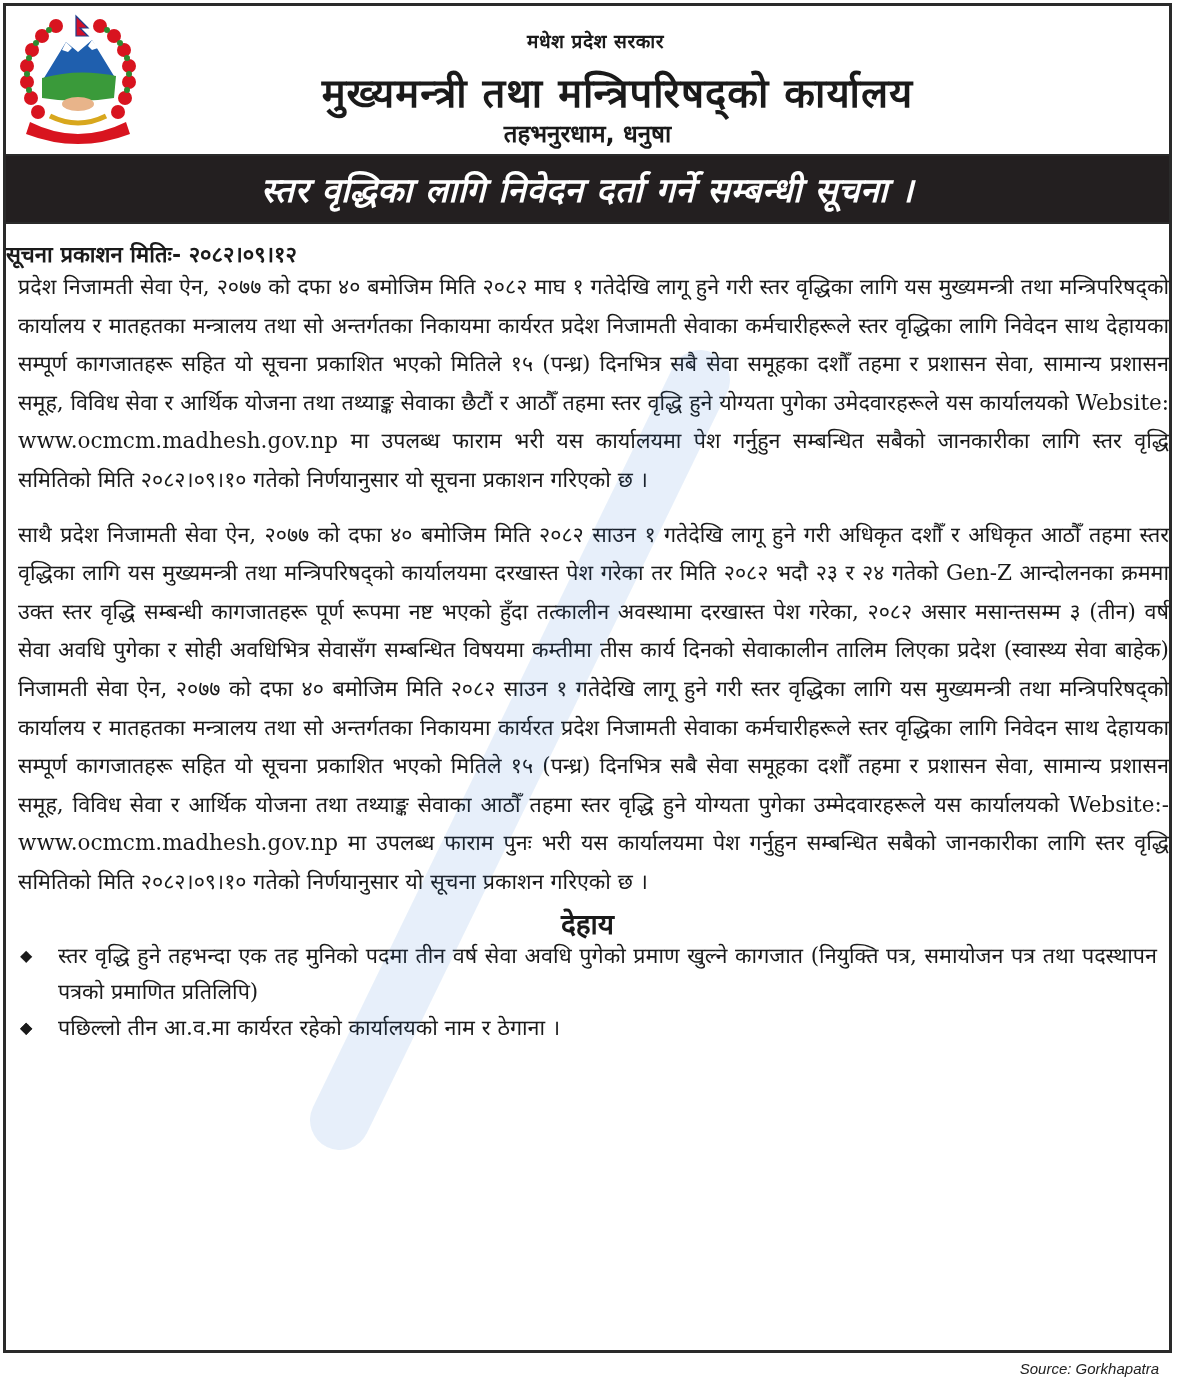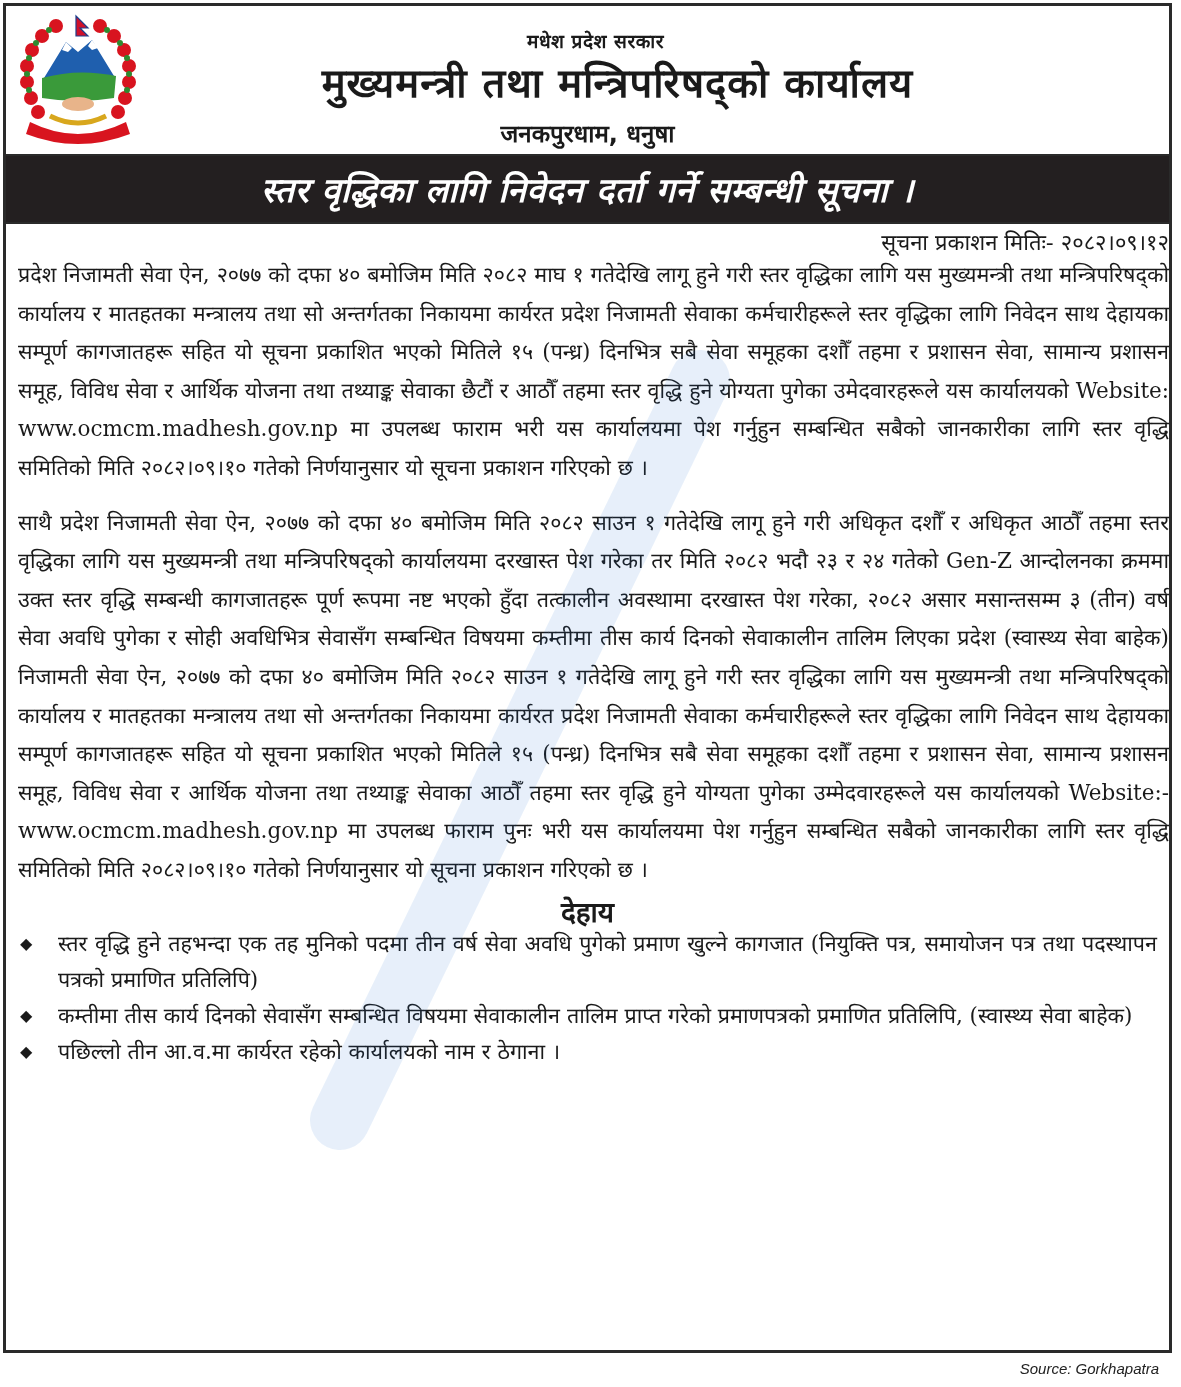--- a/index.html
+++ b/index.html
@@ -4,28 +4,28 @@
 <style>
   html, body { margin: 0; padding: 0; background: #ffffff; }
   body { width: 1181px; height: 1387px; position: relative; overflow: hidden;
          font-family: "DejaVu Sans", "Liberation Sans", sans-serif; color: #1a1a1a; }
   .notice { position: absolute; left: 3px; top: 3px; width: 1169px; height: 1350px;
             border: 3px solid #2a2a2a; box-sizing: border-box; background: #fff; }
   .header { position: relative; height: 148px; border-bottom: 2px solid #2a2a2a; }
   .emblem { position: absolute; left: 8px; top: 6px; width: 128px; height: 136px; }
   .org-line1 { position: absolute; left: 0; right: 0; top: 22px; text-align: center;
                font-size: 19px; font-weight: bold; letter-spacing: 0.5px; padding-left: 16px; }
-  .org-line2 { position: absolute; left: 60px; right: 0; top: 48px; text-align: center;
+  .org-line2 { position: absolute; left: 60px; right: 0; top: 58px; text-align: center;
                font-size: 40px; font-weight: bold; letter-spacing: 1px; }
   .org-line3 { position: absolute; left: 0; right: 0; top: 110px; text-align: center;
                font-size: 24px; font-weight: bold; }
   .title-bar { height: 66px; background: #231f20; color: #fff; display: flex;
                align-items: center; justify-content: center; font-size: 34px; font-weight: bold;
                letter-spacing: 0.5px; border-bottom: 2px solid #2a2a2a; font-style: italic; }
-  .pub-date { text-align: right; font-size: 22px; font-weight: normal; margin-top: 2px; height: 30px; }
+  .pub-date { text-align: left; font-size: 22px; font-weight: bold; margin-top: 14px; height: 30px; }
   .para { font-family: "DejaVu Serif", "Liberation Serif", serif; font-size: 21.5px; line-height: 38.6px;
           text-align: justify; padding: 0 0 0 12px; margin: 0; }
   .para + .para { margin-top: 16px; }
   .annex-title { text-align: center; font-size: 28px; font-weight: bold; margin-top: 2px; height: 34px; }
   .annex-list { list-style: none; margin: 0; padding: 0 12px 0 12px; }
   .annex-item { position: relative; padding-left: 40px; font-family: "DejaVu Serif", "Liberation Serif", serif;
                 font-size: 21.5px; line-height: 36px; text-align: justify; }
   .bullet { position: absolute; left: 2px; top: 0; font-size: 16px; }
   .source { position: absolute; right: 22px; top: 1360px; font-family: "Liberation Sans", sans-serif;
             font-style: italic; font-size: 15px; color: #222; }
@@ -78,40 +78,39 @@
       <path d="M28 66 Q64 56 102 64 L100 86 Q64 92 28 86 Z" fill="#3a9a3a"></path>
 
       <ellipse cx="64" cy="92" rx="16" ry="7" fill="#e8b48a"></ellipse>
 
       <path d="M36 104 Q64 118 92 104" stroke="#d8a71d" stroke-width="5" fill="none"></path>
 
       <path d="M16 110 Q64 134 112 110 L116 122 Q64 142 12 122 Z" fill="#d8141f"></path>
     </svg>
     <div class="org-line1">मधेश प्रदेश सरकार</div>
     <div class="org-line2">मुख्यमन्त्री तथा मन्त्रिपरिषद्‌को कार्यालय</div>
-    <div class="org-line3">जनकपुरधाम, धनुषा</div>
+    <div class="org-line3">तहभनुरधाम, धनुषा</div>
   </div>
 
   <div class="title-bar">स्तर वृद्धिका लागि निवेदन दर्ता गर्ने सम्बन्धी सूचना ।</div>
 
   <div class="pub-date">सूचना प्रकाशन मितिः- २०८२।०९।१२</div>
 
   <p class="para">प्रदेश निजामती सेवा ऐन, २०७७ को दफा ४० बमोजिम मिति २०८२ माघ १ गतेदेखि लागू हुने गरी स्तर वृद्धिका लागि यस मुख्यमन्त्री तथा मन्त्रिपरिषद्‌को कार्यालय र मातहतका मन्त्रालय तथा सो अन्तर्गतका निकायमा कार्यरत प्रदेश निजामती सेवाका कर्मचारीहरूले स्तर वृद्धिका लागि निवेदन साथ देहायका सम्पूर्ण कागजातहरू सहित यो सूचना प्रकाशित भएको मितिले १५ (पन्ध्र) दिनभित्र सबै सेवा समूहका दशौँ तहमा र प्रशासन सेवा, सामान्य प्रशासन समूह, विविध सेवा र आर्थिक योजना तथा तथ्याङ्क सेवाका छैटौं र आठौँ तहमा स्तर वृद्धि हुने योग्यता पुगेका उमेदवारहरूले यस कार्यालयको Website: www.ocmcm.madhesh.gov.np मा उपलब्ध फाराम भरी यस कार्यालयमा पेश गर्नुहुन सम्बन्धित सबैको जानकारीका लागि स्तर वृद्धि समितिको मिति २०८२।०९।१० गतेको निर्णयानुसार यो सूचना प्रकाशन गरिएको छ ।</p>
   <p class="para">साथै प्रदेश निजामती सेवा ऐन, २०७७ को दफा ४० बमोजिम मिति २०८२ साउन १ गतेदेखि लागू हुने गरी अधिकृत दशौँ र अधिकृत आठौँ तहमा स्तर वृद्धिका लागि यस मुख्यमन्त्री तथा मन्त्रिपरिषद्‌को कार्यालयमा दरखास्त पेश गरेका तर मिति २०८२ भदौ २३ र २४ गतेको Gen-Z आन्दोलनका क्रममा उक्त स्तर वृद्धि सम्बन्धी कागजातहरू पूर्ण रूपमा नष्ट भएको हुँदा तत्कालीन अवस्थामा दरखास्त पेश गरेका, २०८२ असार मसान्तसम्म ३ (तीन) वर्ष सेवा अवधि पुगेका र सोही अवधिभित्र सेवासँग सम्बन्धित विषयमा कम्तीमा तीस कार्य दिनको सेवाकालीन तालिम लिएका प्रदेश (स्वास्थ्य सेवा बाहेक) निजामती सेवा ऐन, २०७७ को दफा ४० बमोजिम मिति २०८२ साउन १ गतेदेखि लागू हुने गरी स्तर वृद्धिका लागि यस मुख्यमन्त्री तथा मन्त्रिपरिषद्‌को कार्यालय र मातहतका मन्त्रालय तथा सो अन्तर्गतका निकायमा कार्यरत प्रदेश निजामती सेवाका कर्मचारीहरूले स्तर वृद्धिका लागि निवेदन साथ देहायका सम्पूर्ण कागजातहरू सहित यो सूचना प्रकाशित भएको मितिले १५ (पन्ध्र) दिनभित्र सबै सेवा समूहका दशौँ तहमा र प्रशासन सेवा, सामान्य प्रशासन समूह, विविध सेवा र आर्थिक योजना तथा तथ्याङ्क सेवाका आठौँ तहमा स्तर वृद्धि हुने योग्यता पुगेका उम्मेदवारहरूले यस कार्यालयको Website:- www.ocmcm.madhesh.gov.np मा उपलब्ध फाराम पुनः भरी यस कार्यालयमा पेश गर्नुहुन सम्बन्धित सबैको जानकारीका लागि स्तर वृद्धि समितिको मिति २०८२।०९।१० गतेको निर्णयानुसार यो सूचना प्रकाशन गरिएको छ ।</p>
 
   <div class="annex-title">देहाय</div>
 
   <ul class="annex-list">
     <li class="annex-item">
       <span class="bullet">◆</span>
       <span>स्तर वृद्धि हुने तहभन्दा एक तह मुनिको पदमा तीन वर्ष सेवा अवधि पुगेको प्रमाण खुल्ने कागजात (नियुक्ति पत्र, समायोजन पत्र तथा पदस्थापन पत्रको प्रमाणित प्रतिलिपि)</span>
     </li>
     <li class="annex-item">
       <span class="bullet">◆</span>
-      <span>कम्तीमा तीस कार्य दिनको सेवासँग सम्बन्धित विषयमा सेवाकालीन तालिम प्राप्त गरेको प्रमाणपत्रको प्रमाणित प्रतिलिपि, (स्वास्थ्य सेवा बाहेक)</span>
     </li>
     <li class="annex-item">
       <span class="bullet">◆</span>
       <span>पछिल्लो तीन आ.व.मा कार्यरत रहेको कार्यालयको नाम र ठेगाना ।</span>
     </li>
   </ul>
 </div>
 
 <svg class="watermark" viewBox="0 0 520 900">
   <path d="M80 820 L440 80" stroke="#1f6fd0" stroke-width="60" fill="none" stroke-linecap="round"></path>

